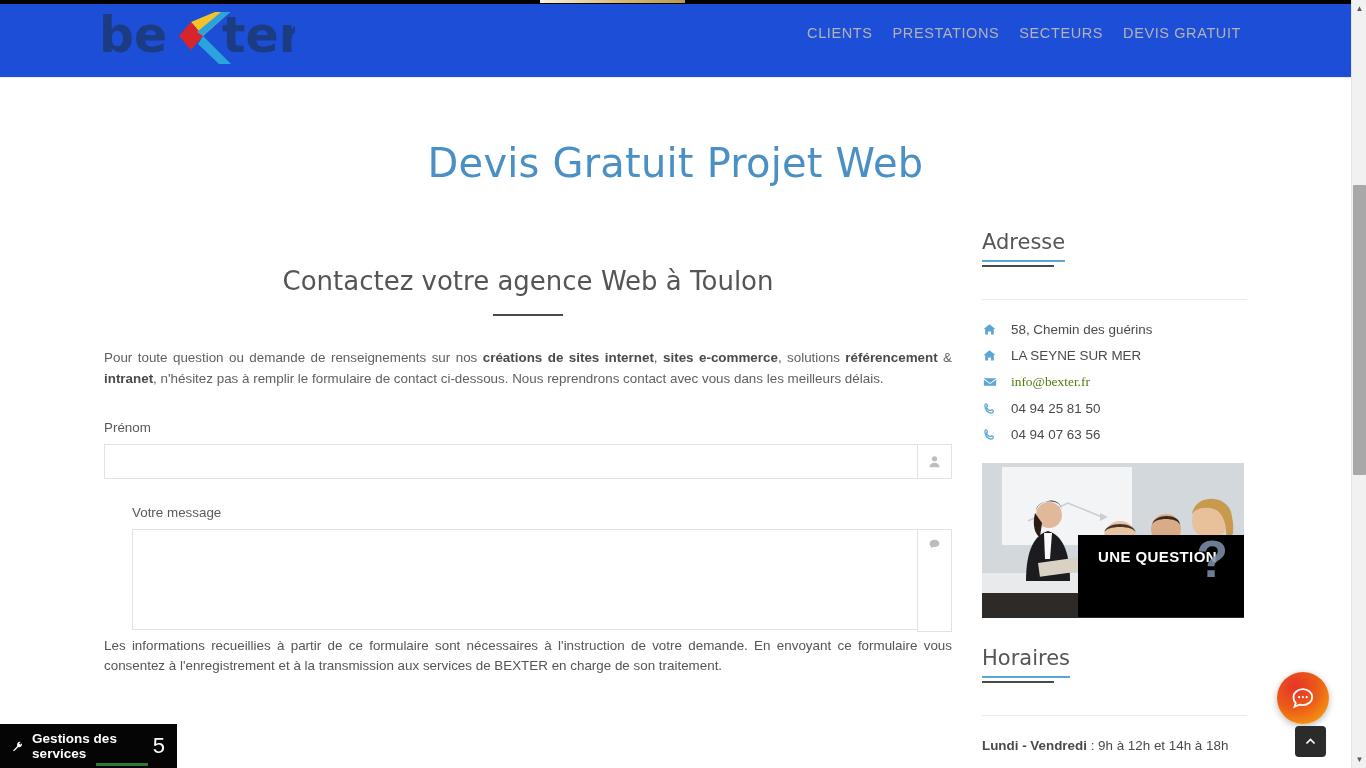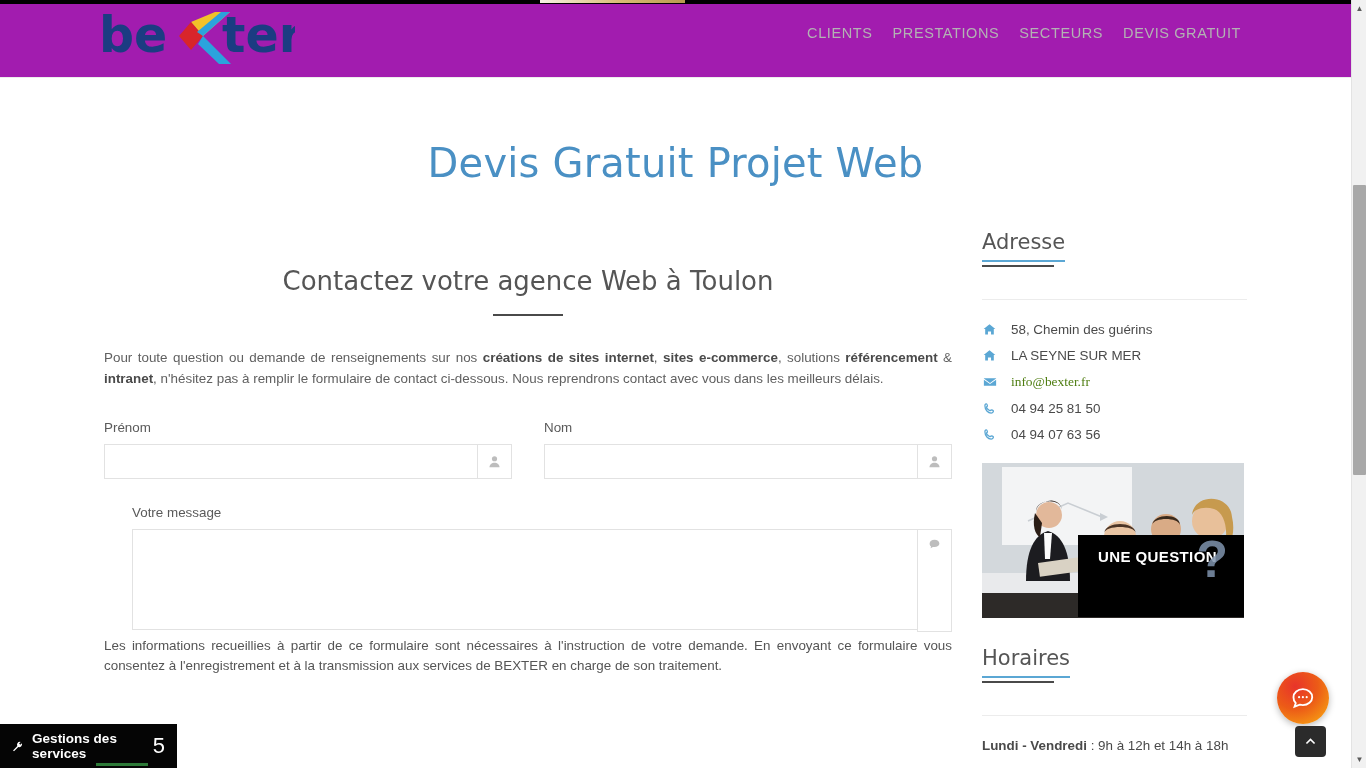--- a/index.html
+++ b/index.html
@@ -22,21 +22,21 @@
 
   
   #page{
     position:absolute; top:0; left:0; width:1351px; height:768px;
     overflow:hidden; background:#fff;
   }
 
   
   #site-header{
     position:absolute; top:0; left:0; width:1351px; height:78px;
-    background:#a21caf; border-bottom:1px solid #ececec;
+    background:#1d4ed8; border-bottom:1px solid #ececec;
   }
   #logo{
     position:absolute; left:99px; top:6px; width:196px; height:64px;
   }
   #logo svg{ display:block; }
 
   #main-nav{
     position:absolute; right:110px; top:25px;
     display:flex; align-items:center; gap:20px;
   }
@@ -276,32 +276,20 @@
               <input type="text" value="" placeholder="" style="">
               <span class="input-addon">
                 <svg width="13" height="13" viewBox="0 0 16 16" fill="#bdbdbd">
                   <circle cx="8" cy="4.6" r="3.2"></circle>
                   <path d="M1.8 15c0-3.4 2.8-5.6 6.2-5.6s6.2 2.2 6.2 5.6z"></path>
                 </svg>
               </span>
             </div>
           </div>
 
-          <div class="form-group">
-            <label class="field-label">Nom</label>
-            <div class="input-wrap">
-              <input type="text" value="" placeholder="" style="">
-              <span class="input-addon">
-                <svg width="13" height="13" viewBox="0 0 16 16" fill="#bdbdbd">
-                  <circle cx="8" cy="4.6" r="3.2"></circle>
-                  <path d="M1.8 15c0-3.4 2.8-5.6 6.2-5.6s6.2 2.2 6.2 5.6z"></path>
-                </svg>
-              </span>
-            </div>
-          </div>
         </div>
 
 
         <div class="form-group full">
           <label class="field-label">Votre message</label>
           <div class="input-wrap">
             <textarea placeholder="" style=""></textarea>
             <span class="input-addon tall">
               <svg width="13" height="13" viewBox="0 0 16 16" fill="#bdbdbd">
                 <path d="M8 2.2c3.4 0 6 2 6 4.5s-2.6 4.5-6 4.5c-.7 0-1.4-.1-2-.25L3.2 12.6l.55-2.1C2.6 9.6 2 8.3 2 6.7 2 4.2 4.6 2.2 8 2.2z"></path>

